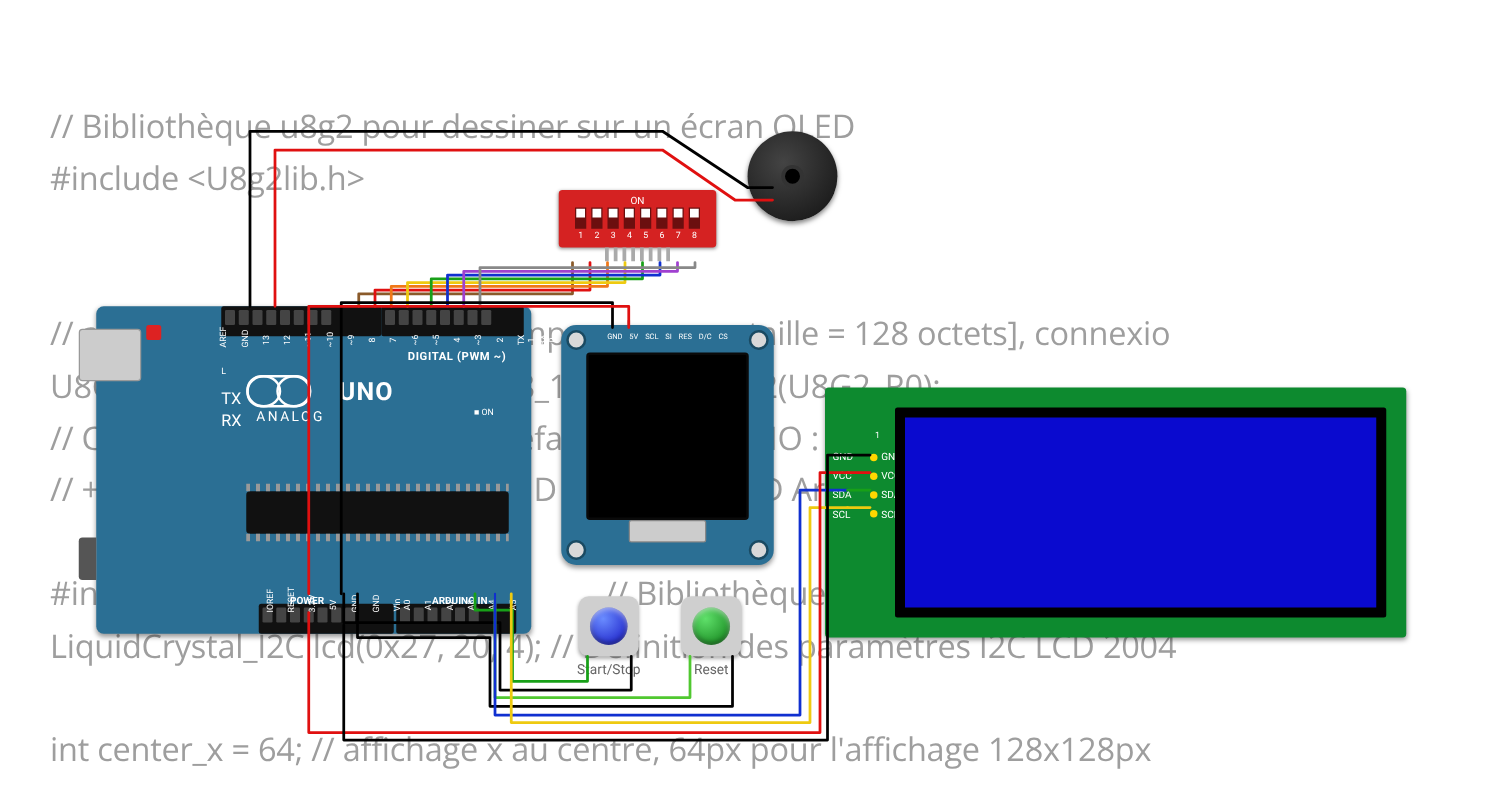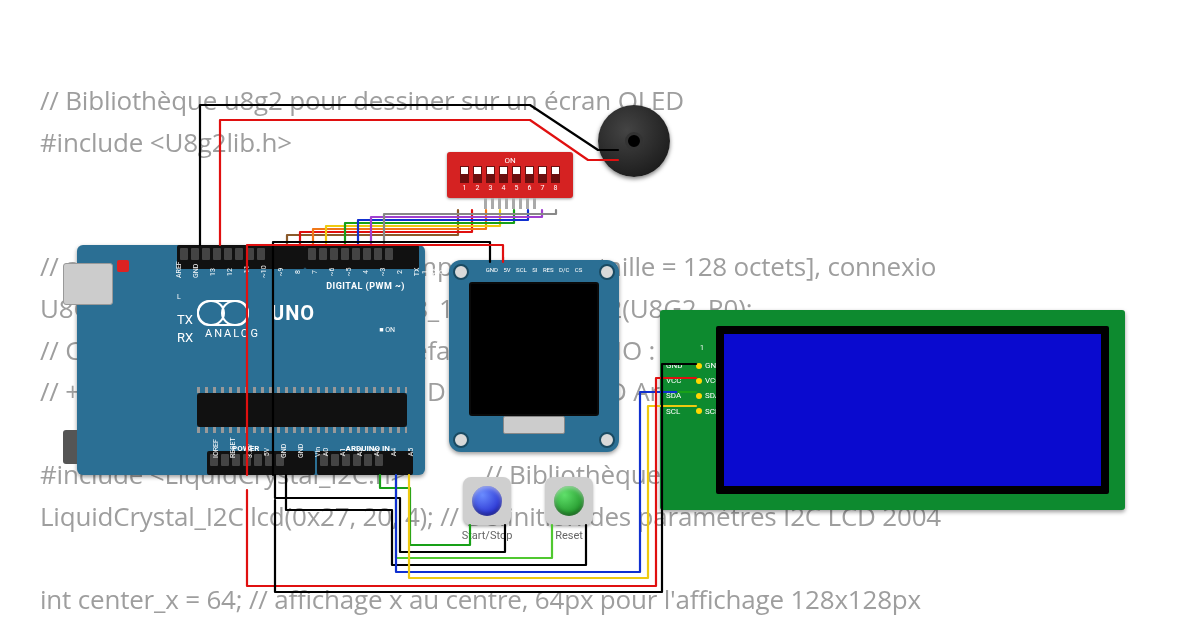--- a/index.html
+++ b/index.html
@@ -28,21 +28,21 @@
     top: 0; left: 0;
     width: 1200px;
     height: 630px;
     z-index: 1;
   }
 
   
   .arduino {
     position: absolute;
     left: 77px; top: 245px;
-    width: 348px; height: 230px;
+    width: 348px; height: 262px;
     background: #2b6f94;
     border-radius: 6px;
     box-shadow: 0 2px 4px rgba(0,0,0,0.4);
   }
   .arduino::after {
     content: "";
     position: absolute;
     left: -14px; top: 185px;
     width: 14px; height: 34px;
     background: #555;

